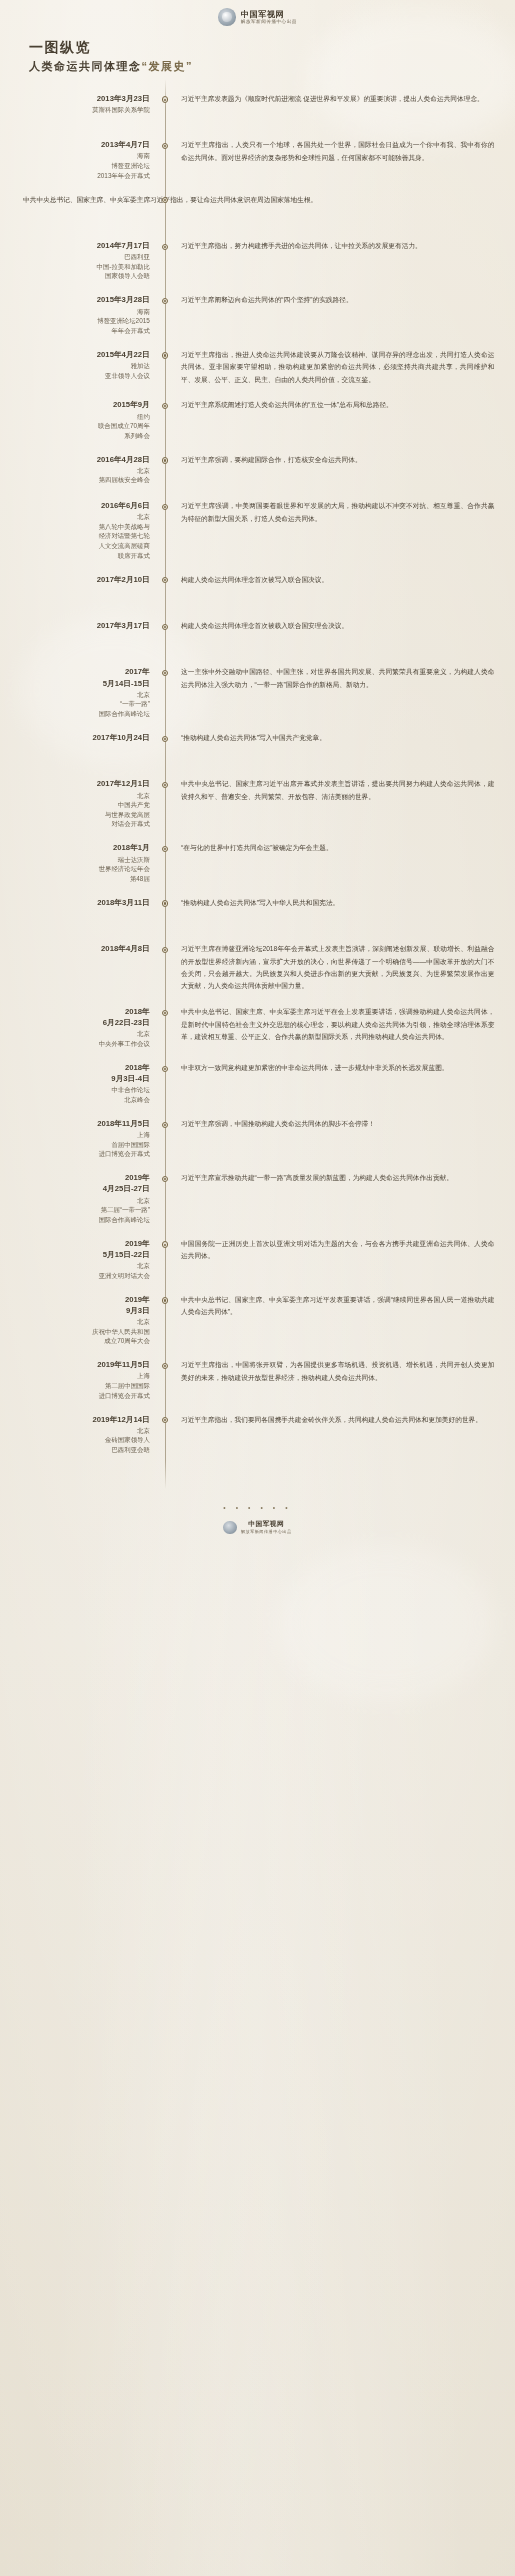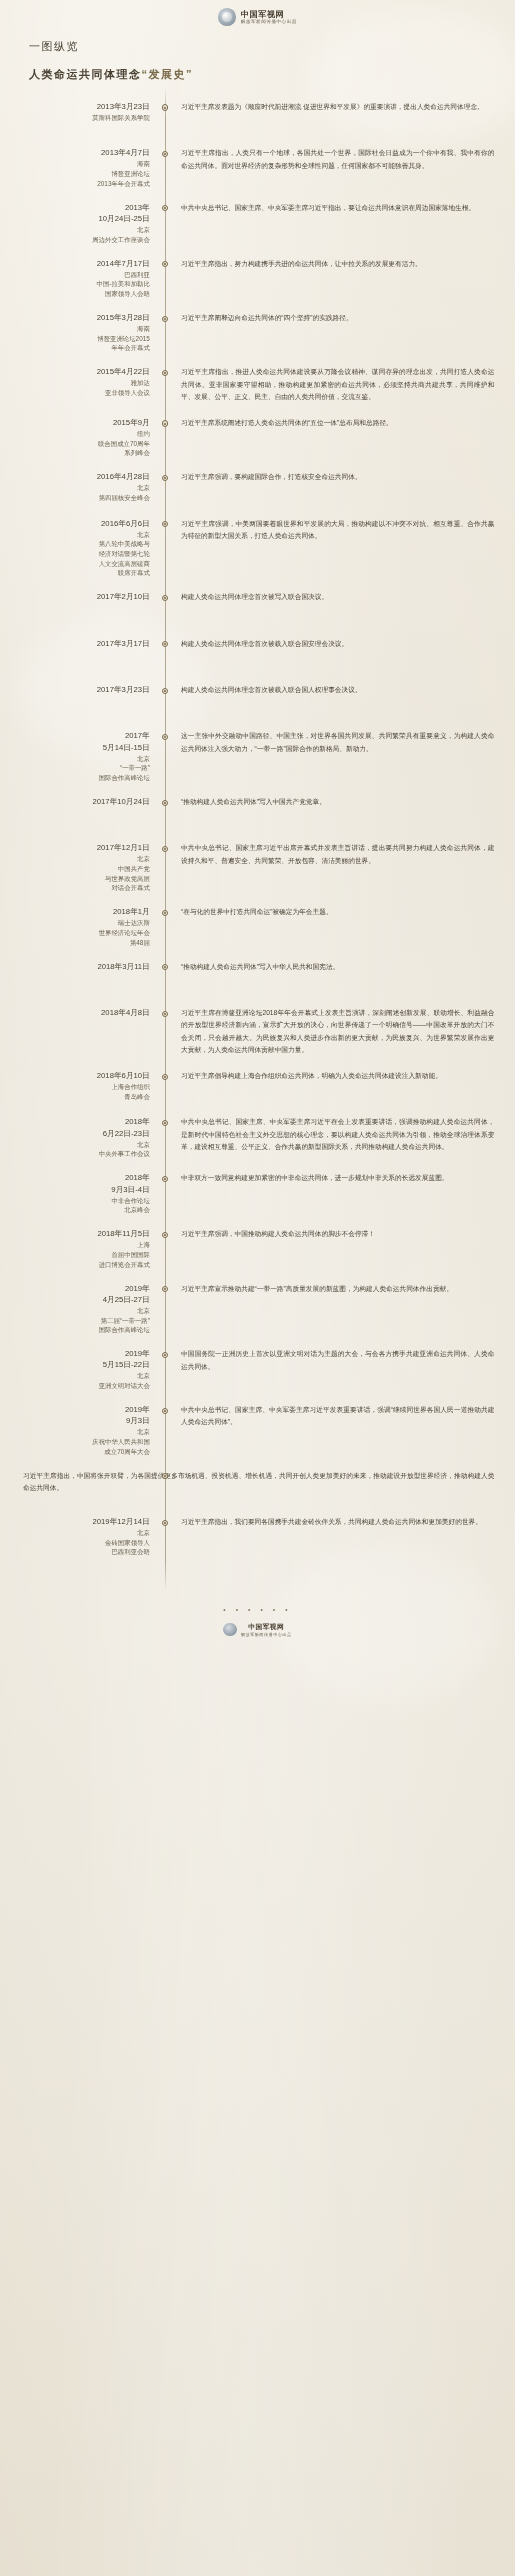--- a/index.html
+++ b/index.html
@@ -49,25 +49,25 @@
     font-size: 8.2px; font-weight: bold; color: #4a4133; letter-spacing: 0.5px;
   }
   .brand-sub {
     font-size: 4.6px; color: #6d6250; letter-spacing: 0.5px;
   }
   
   .title-block {
     padding: 9.3px 0 5.2px 29px;
   }
   .title-line1 {
-    font-size: 11px;
-    font-weight: normal;
+    font-size: 14px;
+    font-weight: bold;
     color: #4a4133;
     letter-spacing: 1.5px;
-    margin-bottom: 13px;
+    margin-bottom: 2px;
   }
   .title-line2 {
     font-size: 11px;
     font-weight: bold;
     color: #4a4133;
     letter-spacing: 1.5px;
   }
   .title-accent { color: #7a6a4a; }
   
   .timeline {
@@ -90,21 +90,21 @@
     min-height: 33px;
   }
   .left {
     width: 158px;
     flex: 0 0 158px;
     text-align: right;
     padding-right: 8.2px;
   }
   .date {
     font-size: 7.7px;
-    font-weight: normal;
+    font-weight: bold;
     color: #4a4133;
     line-height: 1.45;
     white-space: pre-line;
     margin-left: 32px;
   }
   .place {
     font-size: 6.4px;
     color: #6b6150;
     line-height: 1.5;
     white-space: pre-line;
@@ -217,26 +217,20 @@
             <div class="place">海南
 博鳌亚洲论坛
 2013年年会开幕式</div>
           </div>
           <div class="node"></div>
           <div class="right">
             <div class="desc">习近平主席指出，人类只有一个地球，各国共处一个世界，国际社会日益成为一个你中有我、我中有你的命运共同体。面对世界经济的复杂形势和全球性问题，任何国家都不可能独善其身。</div>
           </div>
         </div>
         <div class="row">
-          <div class="left">
-            <div class="date">2013年
-10月24日-25日</div>
-            <div class="place">北京
-周边外交工作座谈会</div>
-          </div>
           <div class="node"></div>
           <div class="right">
             <div class="desc">中共中央总书记、国家主席、中央军委主席习近平指出，要让命运共同体意识在周边国家落地生根。</div>
           </div>
         </div>
         <div class="row">
           <div class="left">
             <div class="date">2014年7月17日</div>
             <div class="place">巴西利亚
 中国-拉美和加勒比
@@ -320,29 +314,20 @@
           <div class="left">
             <div class="date">2017年3月17日</div>
           </div>
           <div class="node"></div>
           <div class="right">
             <div class="desc">构建人类命运共同体理念首次被载入联合国安理会决议。</div>
           </div>
         </div>
         <div class="row">
           <div class="left">
-            <div class="date">2017年3月23日</div>
-          </div>
-          <div class="node"></div>
-          <div class="right">
-            <div class="desc">构建人类命运共同体理念首次被载入联合国人权理事会决议。</div>
-          </div>
-        </div>
-        <div class="row">
-          <div class="left">
             <div class="date">2017年
 5月14日-15日</div>
             <div class="place">北京
 “一带一路”
 国际合作高峰论坛</div>
           </div>
           <div class="node"></div>
           <div class="right">
             <div class="desc">这一主张中外交融动中国路径、中国主张，对世界各国共同发展、共同繁荣具有重要意义，为构建人类命运共同体注入强大动力，“一带一路”国际合作的新格局、新动力。</div>
           </div>
@@ -394,31 +379,20 @@
           <div class="left">
             <div class="date">2018年4月8日</div>
           </div>
           <div class="node"></div>
           <div class="right">
             <div class="desc">习近平主席在博鳌亚洲论坛2018年年会开幕式上发表主旨演讲，深刻阐述创新发展、联动增长、利益融合的开放型世界经济新内涵，宣示扩大开放的决心，向世界传递了一个明确信号——中国改革开放的大门不会关闭，只会越开越大。为民族复兴和人类进步作出新的更大贡献，为民族复兴、为世界繁荣发展作出更大贡献，为人类命运共同体贡献中国力量。</div>
           </div>
         </div>
         <div class="row">
           <div class="left">
-            <div class="date">2018年6月10日</div>
-            <div class="place">上海合作组织
-青岛峰会</div>
-          </div>
-          <div class="node"></div>
-          <div class="right">
-            <div class="desc">习近平主席倡导构建上海合作组织命运共同体，明确为人类命运共同体建设注入新动能。</div>
-          </div>
-        </div>
-        <div class="row">
-          <div class="left">
             <div class="date">2018年
 6月22日-23日</div>
             <div class="place">北京
 中央外事工作会议</div>
           </div>
           <div class="node"></div>
           <div class="right">
             <div class="desc">中共中央总书记、国家主席、中央军委主席习近平在会上发表重要讲话，强调推动构建人类命运共同体，是新时代中国特色社会主义外交思想的核心理念，要以构建人类命运共同体为引领，推动全球治理体系变革，建设相互尊重、公平正义、合作共赢的新型国际关系，共同推动构建人类命运共同体。</div>
           </div>
         </div>
@@ -478,20 +452,26 @@
             <div class="place">北京
 庆祝中华人民共和国
 成立70周年大会</div>
           </div>
           <div class="node"></div>
           <div class="right">
             <div class="desc">中共中央总书记、国家主席、中央军委主席习近平发表重要讲话，强调“继续同世界各国人民一道推动共建人类命运共同体”。</div>
           </div>
         </div>
         <div class="row">
+          <div class="left">
+            <div class="date">2019年11月5日</div>
+            <div class="place">上海
+第二届中国国际
+进口博览会开幕式</div>
+          </div>
           <div class="node"></div>
           <div class="right">
             <div class="desc">习近平主席指出，中国将张开双臂，为各国提供更多市场机遇、投资机遇、增长机遇，共同开创人类更加美好的未来，推动建设开放型世界经济，推动构建人类命运共同体。</div>
           </div>
         </div>
         <div class="row">
           <div class="left">
             <div class="date">2019年12月14日</div>
             <div class="place">北京
 金砖国家领导人

